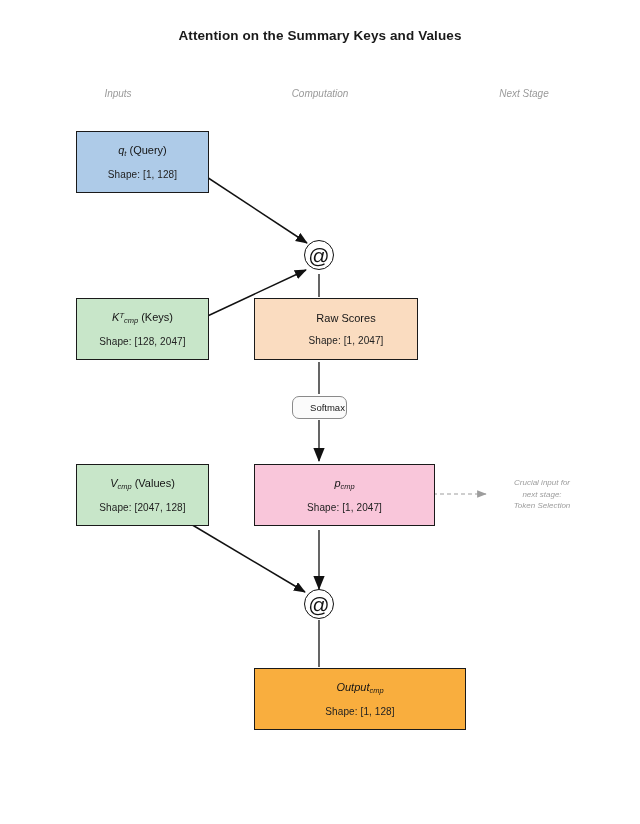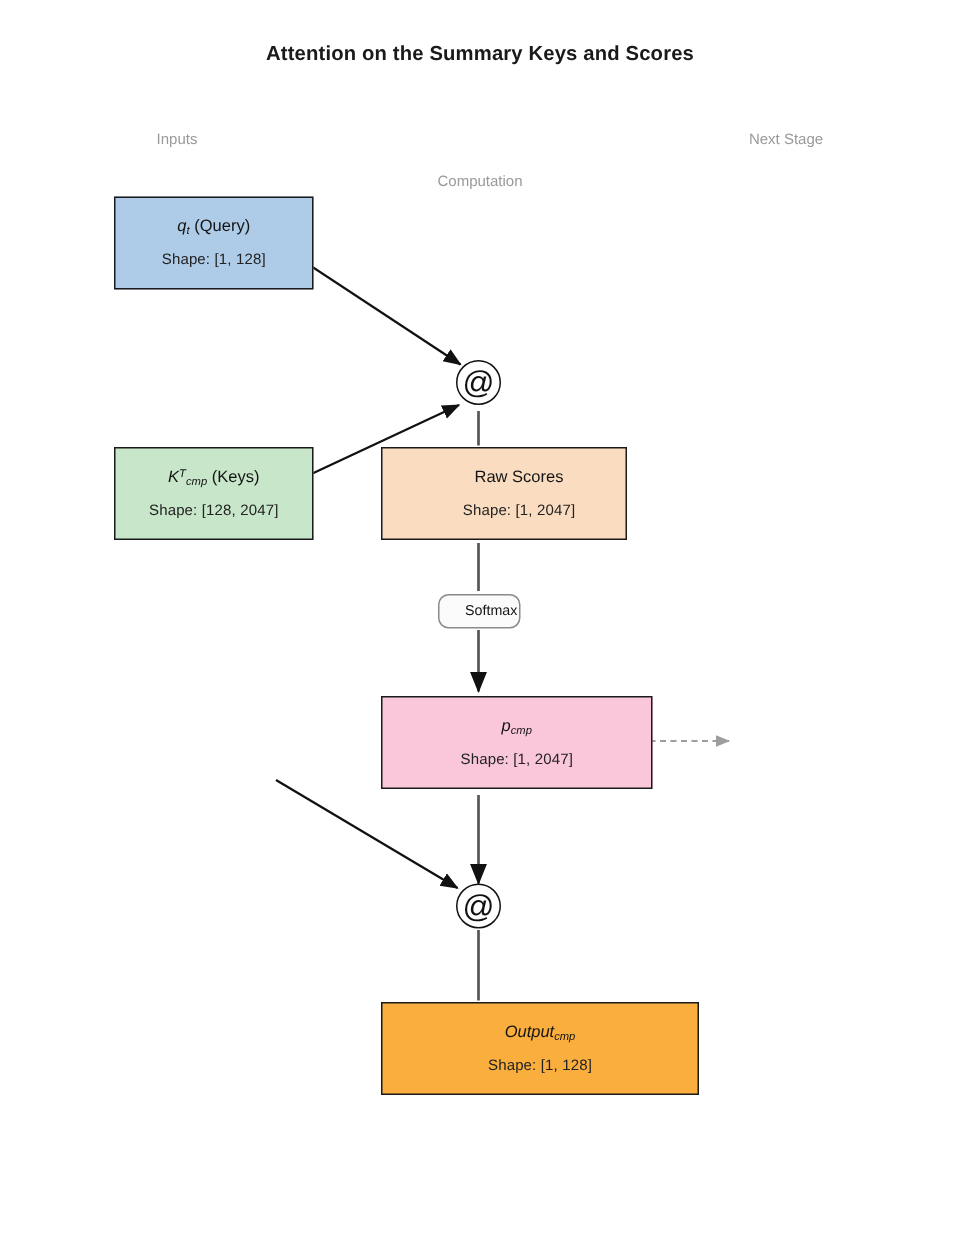--- a/index.html
+++ b/index.html
@@ -33,20 +33,21 @@
     top: 28px;
     width: 640px;
     text-align: center;
     font-size: 13.5px;
     font-weight: bold;
     letter-spacing: .1px;
     color: #1a1a1a;
   }
   .col-head {
     position: absolute;
+    font-style: italic;
     font-size: 10px;
     color: #9a9a9a;
     text-align: center;
     white-space: nowrap;
   }
   .node {
     position: absolute;
     box-sizing: border-box;
     border: 1.4px solid #1a1a1a;
     display: flex;
@@ -110,24 +111,24 @@
     color: #9d9d9d;
     text-align: center;
     white-space: nowrap;
   }
 </style>
 </head>
 <body>
 
 <div id="diagram-root">
 
-  <div class="title">Attention on the Summary Keys and Scores</div>
+  <div class="title">Attention on the Summary Keys and Values</div>
 
   <div class="col-head" style="left:56px; top:88px; width:124px;">Inputs</div>
-  <div class="col-head" style="left:258px; top:88px; width:124px;margin-top:28px;">Computation</div>
+  <div class="col-head" style="left:258px; top:88px; width:124px;">Computation</div>
   <div class="col-head" style="left:462px; top:88px; width:124px;">Next Stage</div>
 
   <svg class="edges" viewBox="0 0 640 824">
     <defs>
       <marker id="arrow" markerWidth="9" markerHeight="9" refX="7.4" refY="3.2" orient="auto" markerUnits="strokeWidth">
         <path d="M0,0 L8,3.2 L0,6.4 z" fill="#111111"></path>
       </marker>
       <marker id="arrow-gray" markerWidth="9" markerHeight="9" refX="7.4" refY="3.2" orient="auto" markerUnits="strokeWidth">
         <path d="M0,0 L8,3.2 L0,6.4 z" fill="#9d9d9d"></path>
       </marker>
@@ -160,20 +161,24 @@
   <div class="node" id="node-keys" style="left:51px; top:298px; width:133px; height:62px; background:#c8e6c9;">
     <div class="main"><span class="ital">K</span><sup>T</sup><sub>cmp</sub><span> (Keys)</span></div>
     <div class="shape">Shape: [128, 2047]</div>
   </div>
 
   <div class="node" id="node-raw-scores" style="left:229px; top:298px; width:164px; height:62px; background:#fadcc0;padding-left:20px;">
     <div class="main">Raw Scores</div>
     <div class="shape">Shape: [1, 2047]</div>
   </div>
 
+  <div class="node" id="node-values" style="left:51px; top:464px; width:133px; height:62px; background:#c8e6c9;">
+    <div class="main"><span class="ital">V</span><sub>cmp</sub><span> (Values)</span></div>
+    <div class="shape">Shape: [2047, 128]</div>
+  </div>
 
   <div class="node" id="node-p-cmp" style="left:229px; top:464px; width:181px; height:62px; background:#f9c6da;">
     <div class="main"><span class="ital">p</span><sub>cmp</sub></div>
     <div class="shape">Shape: [1, 2047]</div>
   </div>
 
   <div class="node" id="node-output" style="left:229px; top:668px; width:212px; height:62px; background:#f9ae3e;">
     <div class="main"><span class="ital">Output</span><sub>cmp</sub></div>
     <div class="shape">Shape: [1, 128]</div>
   </div>
@@ -183,14 +188,19 @@
   </div>
 
   <div class="op-node" style="left:304px; top:589px;">
     <span>@</span>
   </div>
 
   <div class="pill" style="left:292px; top:396px; width:55px; height:23px;padding-left:16px;">
     <span>Softmax</span>
   </div>
 
+  <div class="side-note" style="left:487px; top:477px; width:110px;">
+    <div>Crucial input for</div>
+    <div>next stage:</div>
+    <div>Token Selection</div>
+  </div>
 
 </div>
 
 </body></html>

